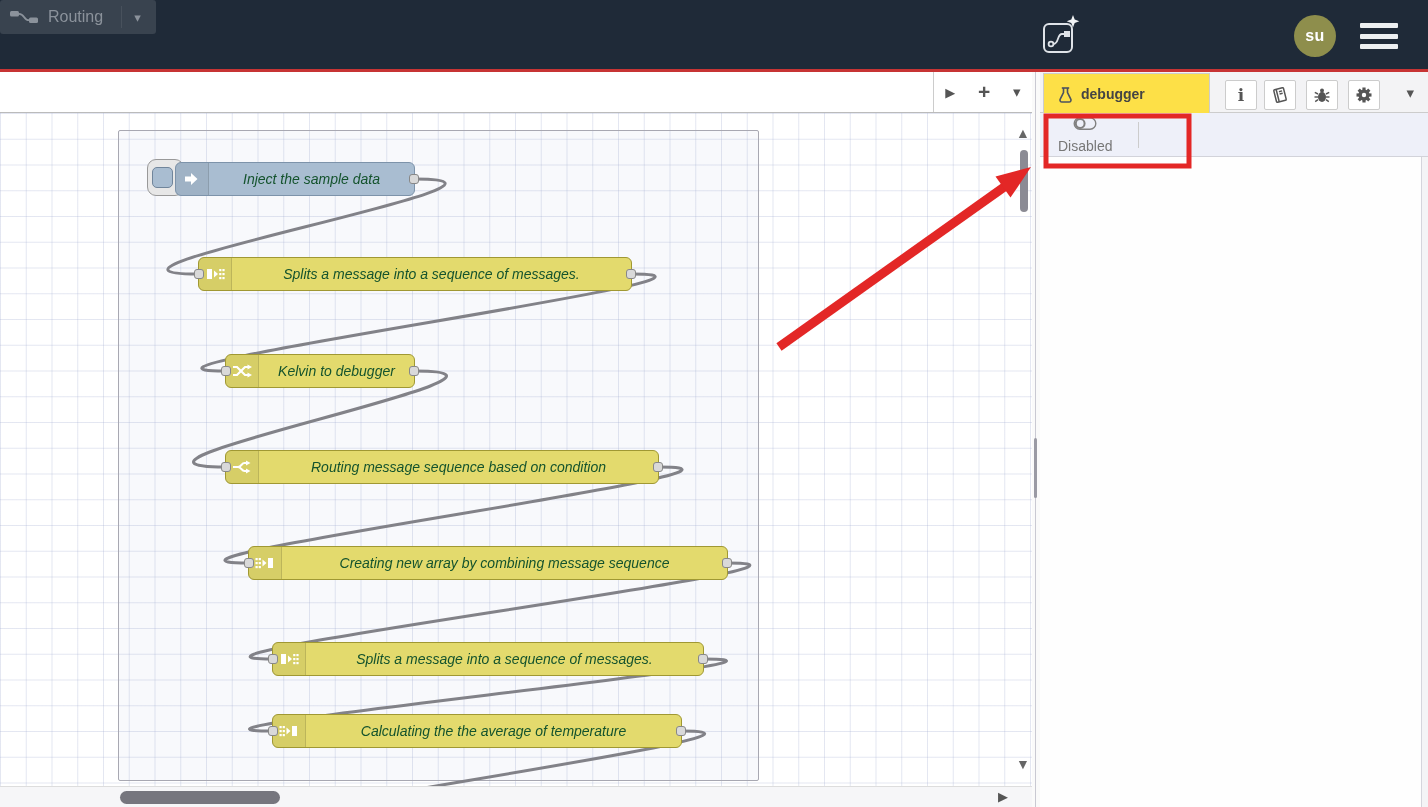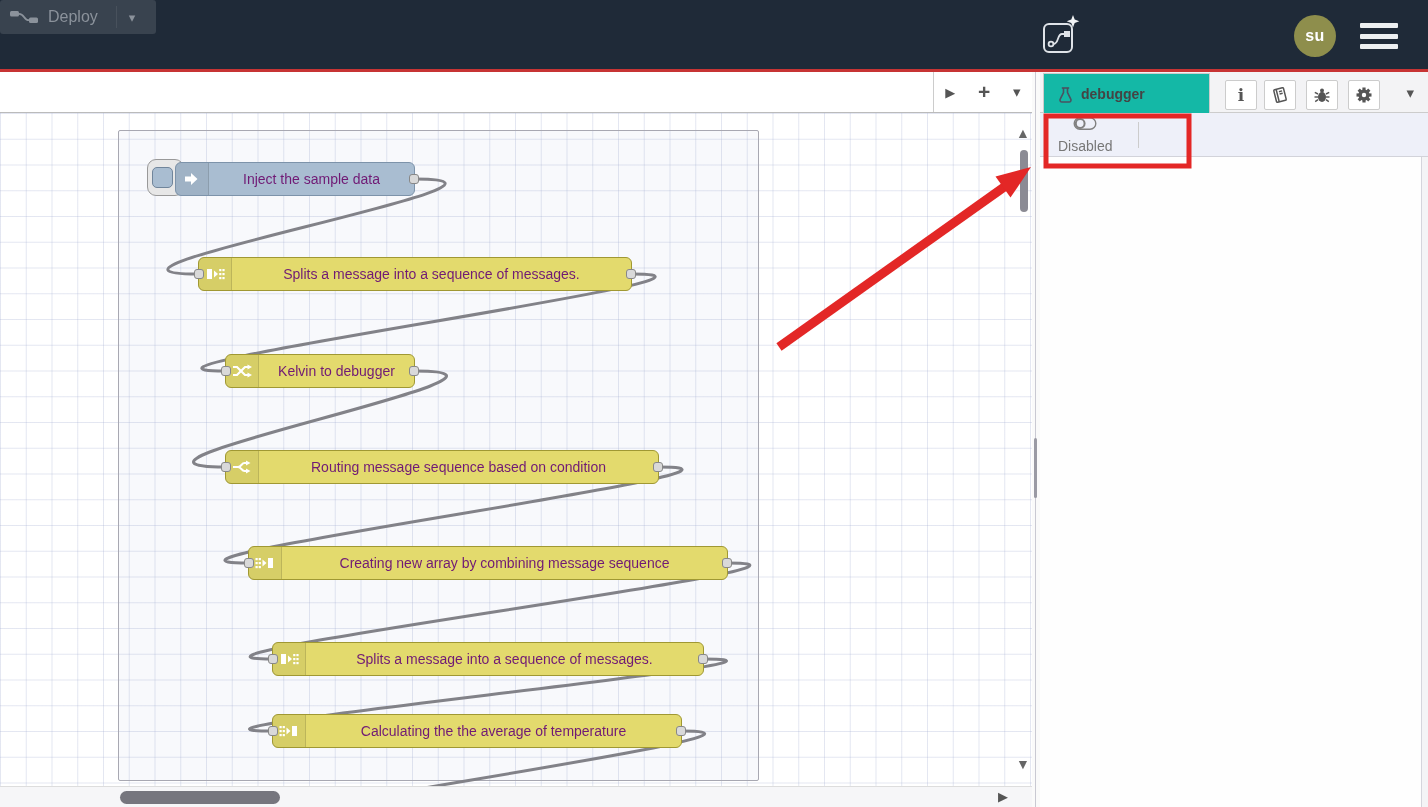--- a/index.html
+++ b/index.html
@@ -43,22 +43,22 @@
   #wires { position:absolute; left:0; top:0; width:1032px; height:673px; }
   #wires path { stroke:#828288; stroke-width:3; fill:none; stroke-linecap:round; }
 
   .node { position:absolute; height:34px; border-radius:6px; display:flex; align-items:stretch;
           border:1.5px solid; cursor:pointer; }
   .node.yellow { background:#e3da6d; border-color:#a09833; }
   .node.inject { background:#a9bdd1; border-color:#7d93aa; }
   .icon-box { width:33px; display:flex; align-items:center; justify-content:center;
               background:rgba(0,0,0,0.055); border-right:1px solid rgba(0,0,0,0.12);
               border-radius:4px 0 0 4px; }
-  .node .label { flex:1; display:flex; align-items:center; justify-content:center; 
-                 font-size:14px; color:#701a75; white-space:nowrap; padding:4px 12px; }
+  .node .label { flex:1; display:flex; align-items:center; justify-content:center; font-style:italic;
+                 font-size:14px; color:#14532d; white-space:nowrap; padding:4px 12px; }
   .port { position:absolute; width:10px; height:10px; background:#d9d9d9; border:1px solid #888;
           border-radius:3px; top:10.5px; cursor:crosshair; }
   .port.in { left:-5px; } .port.out { right:-5px; }
 
   #inject-button { position:absolute; left:147px; top:46px; width:37px; height:37px; background:#e7e7e7;
                    border:1px solid #999; border-radius:9px; cursor:pointer; }
   #inject-button .inner { position:absolute; left:4px; top:7px; width:21px; height:21px; background:#a9bdd1;
                           border:1.5px solid #70859b; border-radius:5px; }
 
   
@@ -71,21 +71,21 @@
   
   #splitter { position:absolute; left:1032px; top:72px; width:8px; height:735px; background:#fafafa; cursor:col-resize; }
   #splitter .line { position:absolute; left:3px; top:0; width:1px; height:735px; background:#c9c9d2; }
   #splitter .grip { position:absolute; left:2px; top:366px; width:3px; height:60px; background:#9a9aa4; border-radius:2px; }
 
   
   .dots-pink { background-image:radial-gradient(rgba(195,125,125,0.20) 1px, transparent 1.4px); background-size:7px 7px; }
   #sidebar { position:absolute; left:1040px; top:72px; width:388px; height:735px; background:#fefefe; }
   #sb-strip { position:absolute; left:0; top:0; width:388px; height:41px; background:#f3f3f5;
               border-bottom:1px solid #ccc; }
-  #sb-tab { position:absolute; left:3px; top:1px; width:167px; height:41px; background:#14b8a6;
+  #sb-tab { position:absolute; left:3px; top:1px; width:167px; height:41px; background:#fde047;
             border:1px solid #ccc; border-bottom:none; display:flex; align-items:center; gap:8px;
             padding-left:14px; cursor:pointer; }
   #sb-tab .tab-label { font-size:14px; font-weight:bold; color:#444; }
   .sb-btn { position:absolute; top:8px; width:32px; height:30px; background:#fff; border:1px solid #ccc;
             border-radius:2px; display:flex; align-items:center; justify-content:center; color:#555; cursor:pointer; }
   .sb-btn .info-i { font-family:"DejaVu Serif", serif; font-weight:bold; font-size:17px; }
   #sb-more { position:absolute; top:12px; right:14px; color:#555; font-size:15px; cursor:pointer; }
   #sb-toolbar { position:absolute; left:0; top:41px; width:388px; height:44px; background:#eef0f9;
                 border-bottom:1px solid #d2d3da; display:flex; align-items:center; }
   #disabled-btn { display:flex; align-items:center; gap:7px; margin-left:18px; color:#777;
@@ -112,21 +112,21 @@
         <rect x="23" y="17" width="6" height="6" fill="#dfe3e8"></rect>
         <path d="M32 1 l1.7 4.6 4.6 1.7 -4.6 1.7 -1.7 4.6 -1.7 -4.6 -4.6 -1.7 4.6 -1.7 z" fill="#f2f4f6"></path>
       </svg>
     </div>
     <div id="deploy-btn">
       <svg width="28" height="16" viewBox="0 0 28 16">
         <rect x="0" y="2" width="9" height="5.5" rx="1.5" fill="#8b929b"></rect>
         <rect x="19" y="8.5" width="9" height="5.5" rx="1.5" fill="#8b929b"></rect>
         <path d="M9 4.8 C15 4.8 13 11.2 19 11.2" stroke="#8b929b" stroke-width="1.8" fill="none"></path>
       </svg>
-      <span class="dp-label">Deploy</span>
+      <span class="dp-label">Routing</span>
       <span class="dp-sep"></span>
       <span class="dp-chev">▾</span>
     </div>
     <div id="avatar" class="hdr-btn">
       <span>su</span>
     </div>
     <div id="hamburger" class="hdr-btn">
       <span class="bar"></span>
       <span class="bar"></span>
       <span class="bar"></span>

